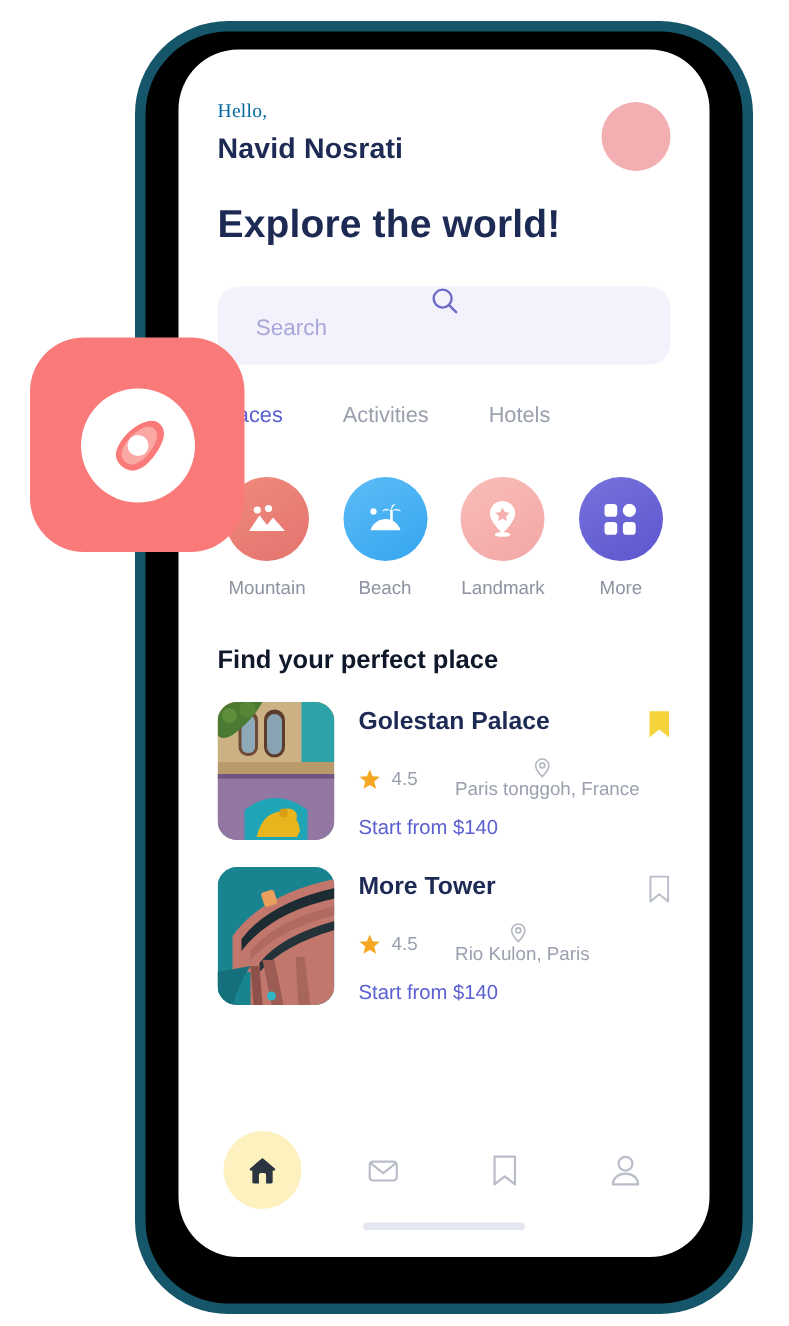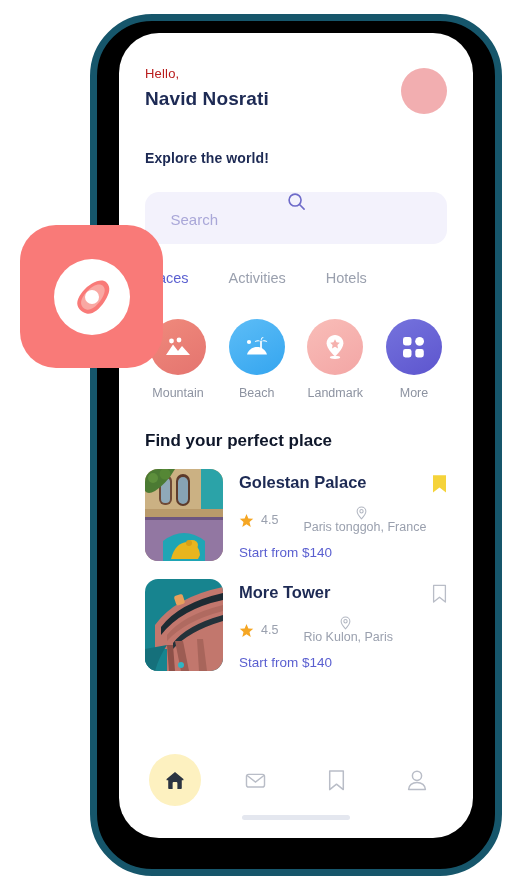--- a/index.html
+++ b/index.html
@@ -49,45 +49,46 @@
 
   
   .header-row {
     display: flex;
     align-items: flex-start;
     justify-content: space-between;
     padding-top: 33px;
   }
   .greet-hello {
     font-size: 13px;
-    color: #b91c1c;
+    color: #0369a1;
     letter-spacing: .2px;
+    font-family: Liberation Serif, serif;
   }
   .greet-name {
     font-size: 19px;
     font-weight: bold;
     color: #1d2a54;
     margin-top: 7px;
     letter-spacing: .1px;
   }
   .avatar {
     width: 46px;
     height: 46px;
     border-radius: 50%;
     background: #f2aeb0;
     flex: none;
     margin-top: 2px;
   }
 
   
   .explore-title {
-    font-size: 14px;
+    font-size: 26px;
     font-weight: bold;
     color: #1d2a54;
-    margin-top: 36px;
+    margin-top: 20px;
     letter-spacing: .1px;
   }
 
   
   .search-box {
     margin-top: 26px;
     height: 52px;
     background: #f3f2fc;
     border-radius: 14px;
     display: flex;

